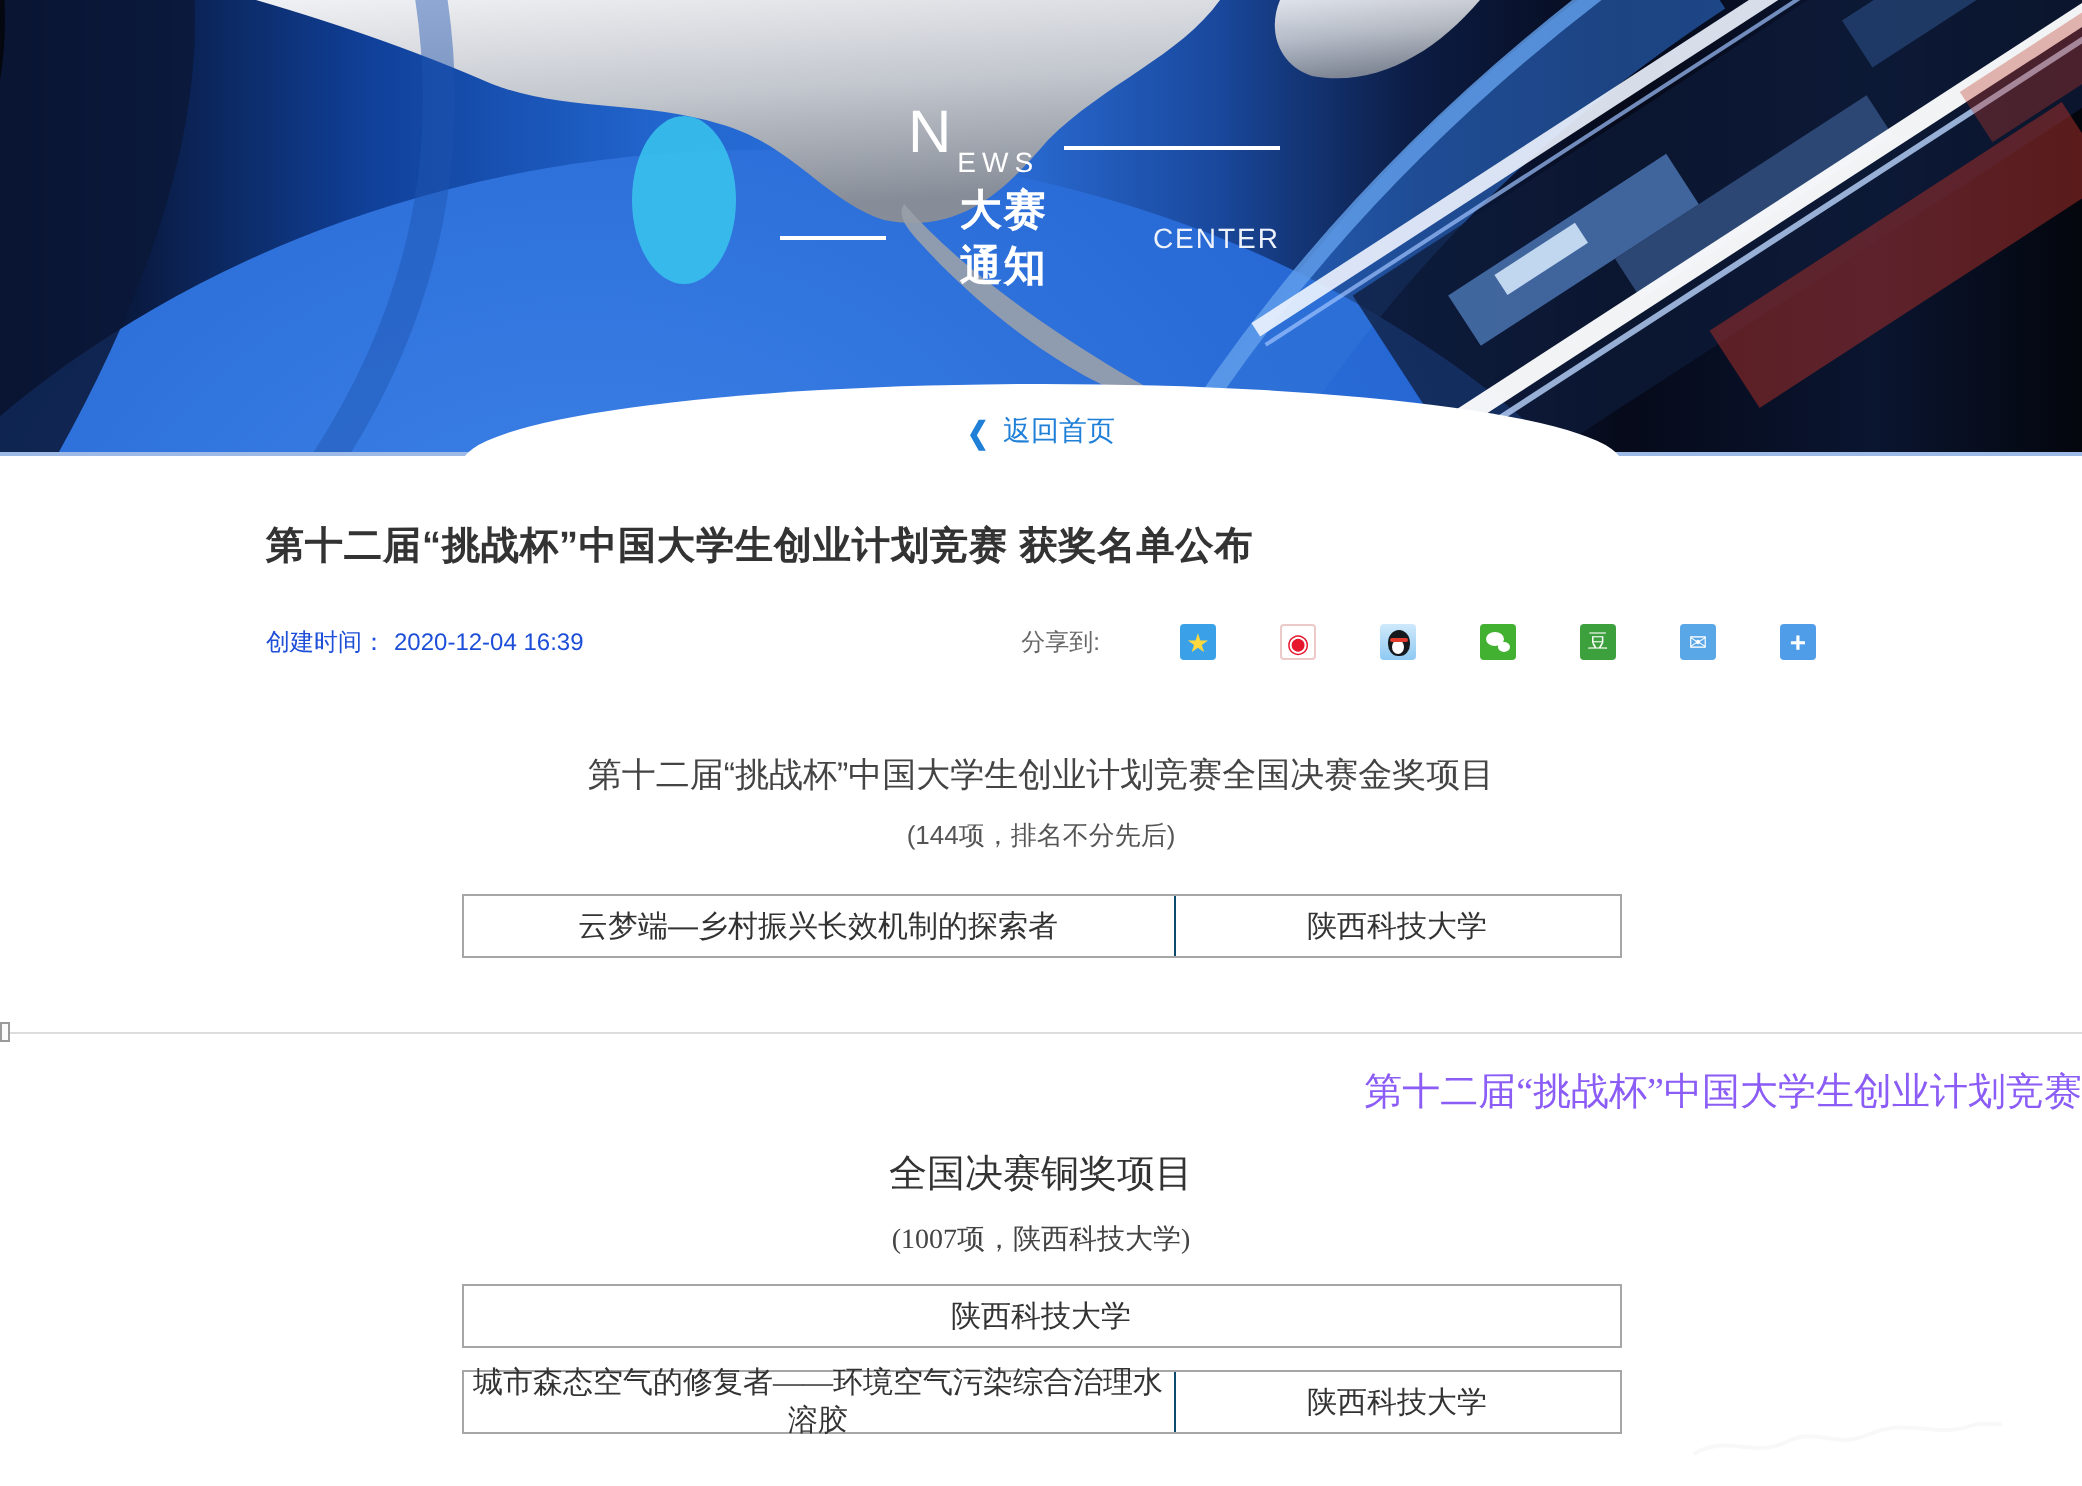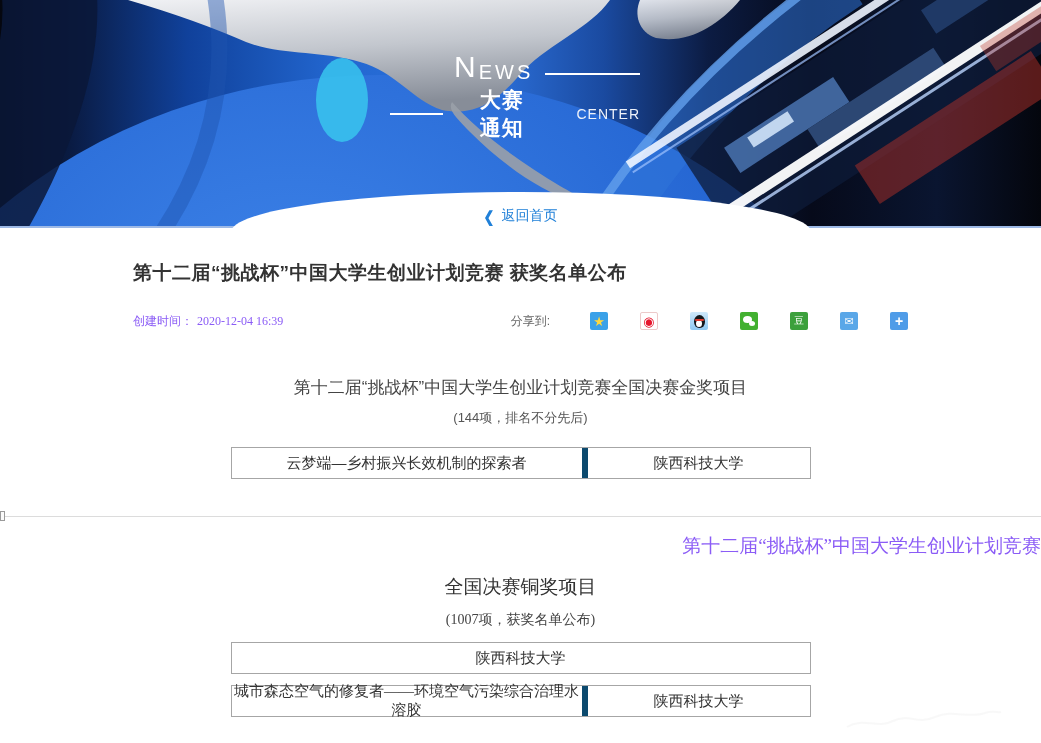--- a/index.html
+++ b/index.html
@@ -10,39 +10,39 @@
   }
 
   
   .banner { position:relative; width:1041px; height:228px; overflow:hidden; }
   .banner svg.bg { position:absolute; inset:0; display:block; }
   .bottom-line { position:absolute; left:0; right:0; bottom:0; height:2px; background:#9db9e6; z-index:1; }
 
   .news-block { position:absolute; top:52px; left:390px; width:250px; color:#fff; z-index:2; }
   .news-row1 { display:flex; align-items:flex-start; padding-left:64px; }
   .n-big  { font-size:30px; line-height:30px; font-weight:400; }
-  .n-rest { font-size:20px; letter-spacing:3px; margin-top:9px; margin-left:3px; }
+  .n-rest { font-size:14px; letter-spacing:3px; margin-top:21px; margin-left:3px; }
   .line1  { height:2px; background:#fff; flex:1; margin-top:21px; margin-left:12px; }
   .news-row2 { display:flex; align-items:center; margin-top:2px;gap:28px; }
   .line2  { width:78px; height:2px; background:#fff; }
   .cn-title { font-size:21px; font-weight:bold; margin:0 9px; letter-spacing:1px; }
   .en-title { font-size:14px; color:#eef2fa; letter-spacing:1px; }
 
   .wave { position:absolute; top:192px; left:50%; transform:translateX(-50%);
           width:580px; height:80px; background:#fff; border-radius:50%; z-index:3; }
   .back-link { position:absolute; top:207px; left:0; right:0; z-index:4;
                display:flex; justify-content:center; align-items:center; gap:7px;
                color:#2080d8; font-size:14px; cursor:pointer; text-decoration:none; }
   .chev { font-size:13px; font-weight:bold; transform:scaleY(1.15); }
 
   
   .article-head { margin:32px 133px 0 133px; }
   .article-title { font-size:19px; font-weight:bold; color:#333; letter-spacing:0.5px; }
   .meta-row { display:flex; justify-content:space-between; align-items:center; margin-top:26px; }
-  .created { color:#8b5cf6; font-size:12px;font-family:Liberation Serif, serif; }
+  .created { color:#1d4ed8; font-size:12px; }
   .created .time { margin-left:4px; }
   .share { display:flex; align-items:center;gap:28px; }
   .share-label { color:#666; font-size:12px; margin-right:8px; }
   .si { width:18px; height:18px; border-radius:2px; margin-left:4px; cursor:pointer;
         display:flex; align-items:center; justify-content:center; overflow:hidden; }
   .si-qzone  { background:#3aa1e8; color:#ffd83d; font-size:13px; }
   .si-weibo  { background:#fff; border:1px solid #eccaca; color:#e6162d; font-size:13px; }
   .si-qq     { background:linear-gradient(180deg,#cfe9fb,#8fc9f2); }
   .si-wechat { background:#42b030; }
   .si-douban { background:#3ca03c; color:#fff; font-size:10px; }
@@ -63,21 +63,21 @@
   .sec1-count   { margin-top:10px; font-size:13px; color:#555; }
   .sec2 { font-family:"Liberation Serif","DejaVu Serif",serif; }
   .sec2-line1 { margin-top:16px; font-size:19px; color:#8b5cf6;text-align:right; }
   .sec2-line2 { margin-top:15px; font-size:19px; color:#333; }
   .sec2-count { margin-top:11px; font-size:14px; color:#444; }
 
   .award-box { width:580px; margin:20px auto 0; border:1px solid #a6a6a6;
                display:flex; height:32px; font-size:15px; color:#333; }
   .award-box.gap-sm { margin-top:13px; }
   .award-box.gap-md { margin-top:11px; }
-  .cell-project { width:356px; border-right:6px solid #0c4a6e;
+  .cell-project { width:356px; border-right:1px solid #0c4a6e;
                   display:flex; align-items:center; justify-content:center; }
   .cell-school  { flex:1; display:flex; align-items:center; justify-content:center; }
 
   .divider { position:relative; margin-top:37px; height:1px; background:#dcdcdc; }
   .divider-handle { position:absolute; left:0; top:-5px; width:5px; height:10px;
                     background:#fafafa; border:1px solid #9a9a9a; }
 
   .watermark { position:absolute; right:38px; bottom:6px; opacity:0.35; }
 </style>
 </head>
@@ -215,21 +215,21 @@
     </div>
   </div>
 
   <div class="divider">
     <span class="divider-handle"></span>
   </div>
 
   <div class="sec sec2">
     <div class="sec2-line1">第十二届“挑战杯”中国大学生创业计划竞赛</div>
     <div class="sec2-line2">全国决赛铜奖项目</div>
-    <div class="sec2-count">(1007项，获奖名单公布)</div>
+    <div class="sec2-count">(1007项，陕西科技大学)</div>
     <div class="award-box gap-sm">
       <div class="cell-school">陕西科技大学</div>
     </div>
     <div class="award-box gap-md">
       <div class="cell-project">城市森态空气的修复者——环境空气污染综合治理水溶胶</div>
       <div class="cell-school">陕西科技大学</div>
     </div>
   </div>
 
   <svg class="watermark" width="160" height="34" viewBox="0 0 160 34">

